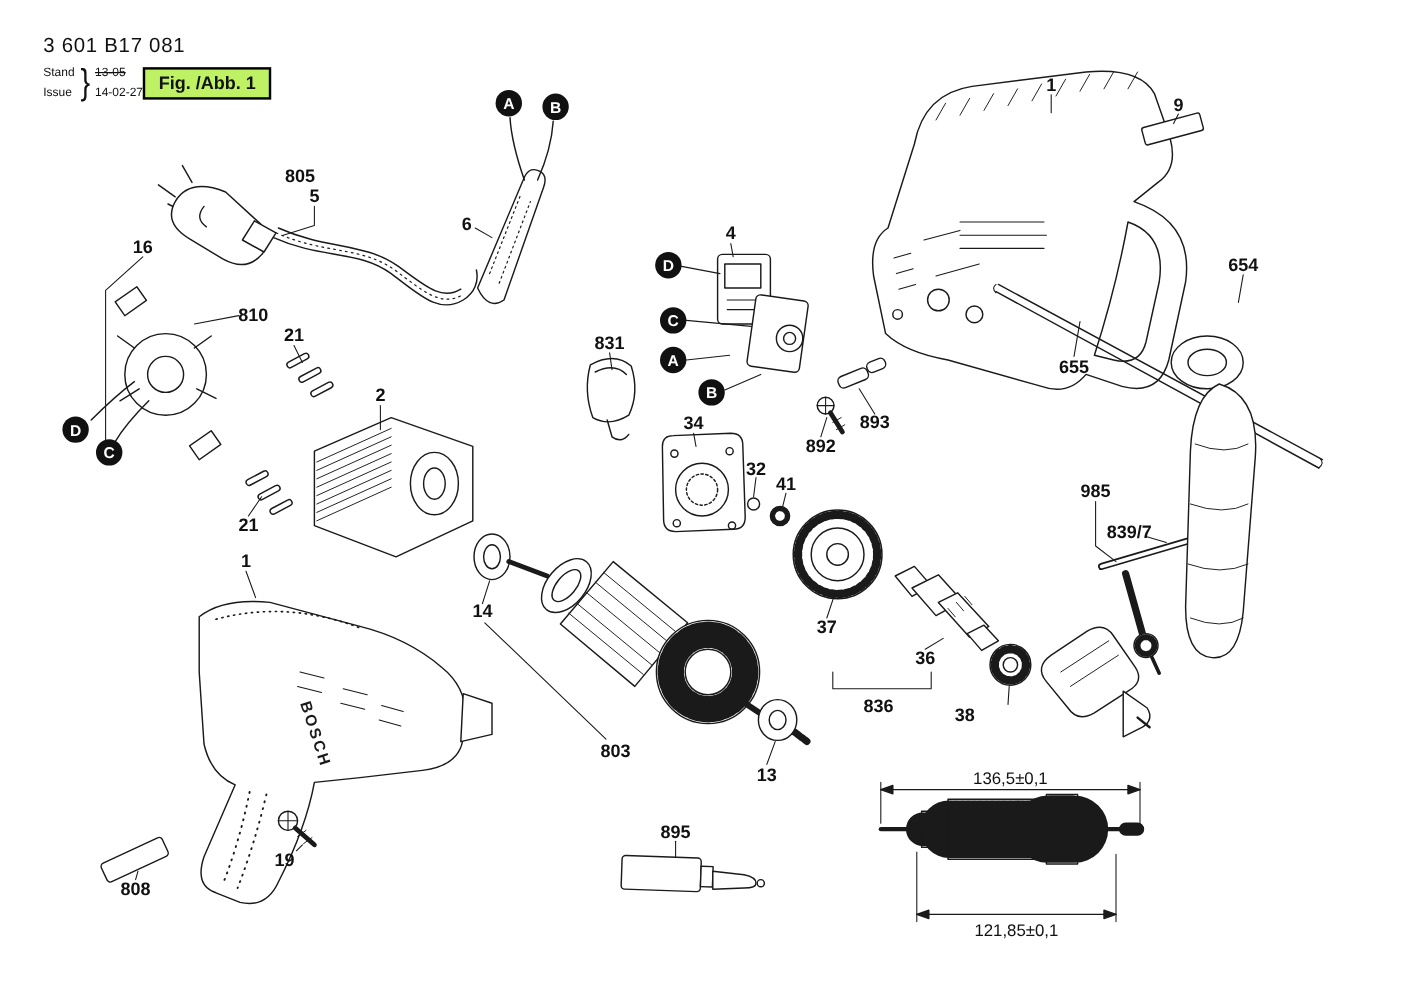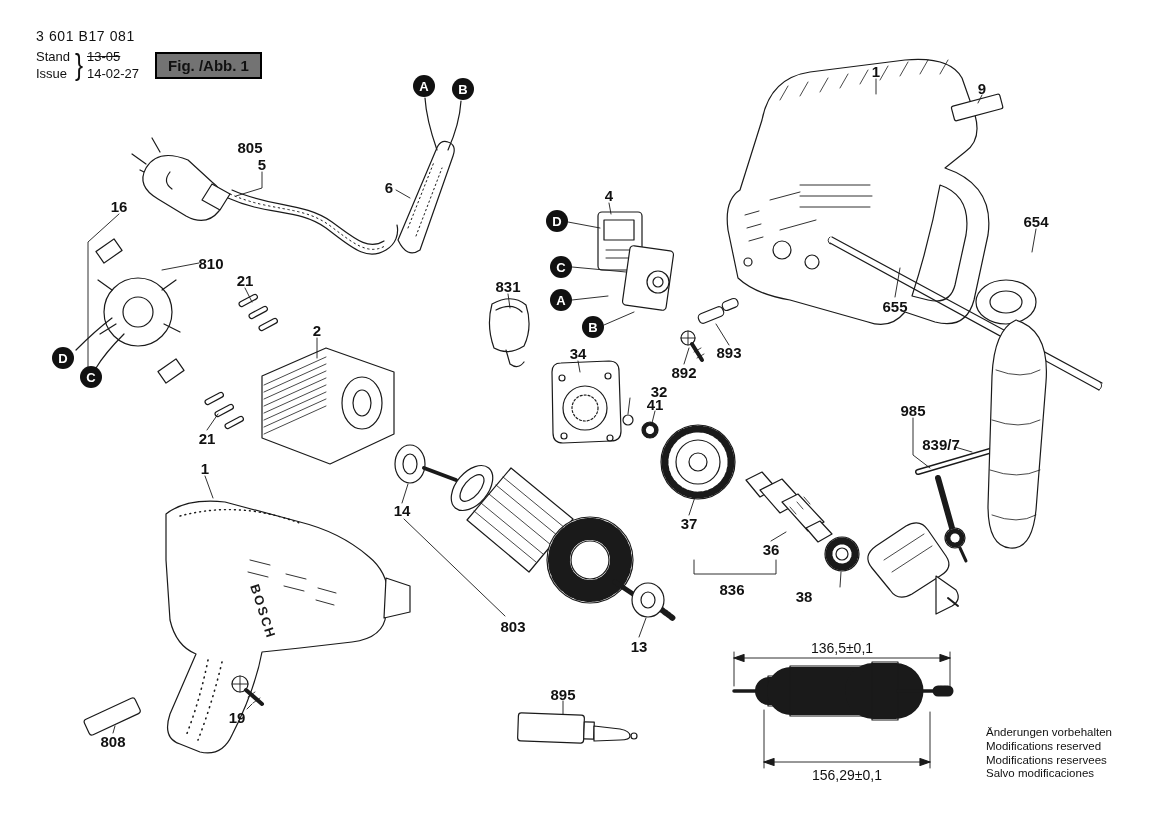--- a/index.html
+++ b/index.html
@@ -3,26 +3,26 @@
 <meta charset="utf-8">
 <style>
   *{margin:0;padding:0;box-sizing:border-box}
   body{font-family:"Liberation Sans",sans-serif;background:#fff;color:#111}
   #stage{position:relative;width:1169px;height:826px;background:#fff;overflow:hidden}
   #artwork{position:absolute;left:0;top:0}
   .plabel{position:absolute;transform:translate(-50%,-50%);font-weight:bold;font-size:15px;white-space:nowrap;background:rgba(255,255,255,.0)}
   .letter{position:absolute;transform:translate(-50%,-50%);width:22px;height:22px;border-radius:50%;background:#111;color:#fff;font-weight:bold;font-size:13px;display:flex;align-items:center;justify-content:center}
   .dim{position:absolute;transform:translate(-50%,-50%);font-size:14px;white-space:nowrap}
   .titleblock{position:absolute;left:36px;top:28px}
-  .pn{font-size:14px;letter-spacing:.6px}
+  .pn{font-size:17px;letter-spacing:.6px}
   .revrow{display:flex;align-items:center;margin-top:4px}
-  .revlabels,.revdates{display:flex;flex-direction:column;font-size:13px;line-height:17px}
+  .revlabels,.revdates{display:flex;flex-direction:column;font-size:10px;line-height:17px}
   .brace{font-size:30px;font-weight:300;margin:0 3px 0 4px;transform:scaleX(.8)}
   .strike{text-decoration:line-through}
-  .figbox{border:2px solid #000;font-weight:bold;font-size:15px;padding:3px 11px;margin-left:16px;background:#737373}
+  .figbox{border:2px solid #000;font-weight:bold;font-size:15px;padding:3px 11px;background:#bef264}
   .footer{position:absolute;left:986px;top:726px;font-size:11.5px;line-height:13.8px}
 </style>
 </head>
 <body>
 
 <div id="stage">
 
   <svg id="artwork" width="1169" height="826" viewBox="0 0 1169 826">
     <g stroke="#1a1a1a" fill="none" stroke-width="1.2" stroke-linecap="round" stroke-linejoin="round">
 
@@ -294,39 +294,33 @@
       </div>
       <div class="brace">}</div>
       <div class="revdates">
         <span class="strike">13-05</span>
         <span>14-02-27</span>
       </div>
       <div class="figbox">Fig. /Abb. 1</div>
     </div>
   </div>
 
-  <div class="footer">
-    <div>Änderungen vorbehalten</div>
-    <div>Modifications reserved</div>
-    <div>Modifications reservees</div>
-    <div>Salvo modificaciones</div>
-  </div>
 
 <span class="plabel" style="left: 250px; top: 147px; text-align: center;">805</span>
     <span class="plabel" style="left: 262px; top: 164px;">5</span>
     <span class="plabel" style="left: 389px; top: 187px;">6</span>
     <span class="plabel" style="left: 119px; top: 206px;">16</span>
     <span class="plabel" style="left: 211px; top: 263px;">810</span>
     <span class="plabel" style="left: 245px; top: 280px;">21</span>
     <span class="plabel" style="left: 207px; top: 438px;">21</span>
     <span class="plabel" style="left: 317px; top: 330px;">2</span>
     <span class="plabel" style="left: 508px; top: 286px;">831</span>
     <span class="plabel" style="left: 609px; top: 195px;">4</span>
     <span class="plabel" style="left: 578px; top: 353px;">34</span>
-    <span class="plabel" style="left: 630px; top: 391px; margin-left: 29px;">32</span>
+    <span class="plabel" style="left: 630px; top: 391px;">32</span>
     <span class="plabel" style="left: 655px; top: 404px;">41</span>
     <span class="plabel" style="left: 729px; top: 352px;">893</span>
     <span class="plabel" style="left: 684px; top: 372px;">892</span>
     <span class="plabel" style="left: 876px; top: 71px;">1</span>
     <span class="plabel" style="left: 982px; top: 88px;">9</span>
     <span class="plabel" style="left: 1036px; top: 221px;">654</span>
     <span class="plabel" style="left: 895px; top: 306px;">655</span>
     <span class="plabel" style="left: 913px; top: 410px;">985</span>
     <span class="plabel" style="left: 941px; top: 444px;">839/7</span>
     <span class="plabel" style="left: 689px; top: 523px;">37</span>
@@ -342,14 +336,14 @@
     <span class="plabel" style="left: 113px; top: 741px;">808</span>
     <span class="letter" style="left: 424px; top: 86px;">A</span>
     <span class="letter" style="left: 463px; top: 89px;">B</span>
     <span class="letter" style="left: 557px; top: 221px;">D</span>
     <span class="letter" style="left: 561px; top: 267px;">C</span>
     <span class="letter" style="left: 561px; top: 300px;">A</span>
     <span class="letter" style="left: 593px; top: 327px;">B</span>
     <span class="letter" style="left: 63px; top: 358px;">D</span>
     <span class="letter" style="left: 91px; top: 377px;">C</span>
     <span class="dim" style="left: 842px; top: 648px;">136,5±0,1</span>
-    <span class="dim" style="left: 847px; top: 775px;">156,29±0,1</span>
+    <span class="dim" style="left: 847px; top: 775px;">121,85±0,1</span>
   </div>
 
 </body></html>

